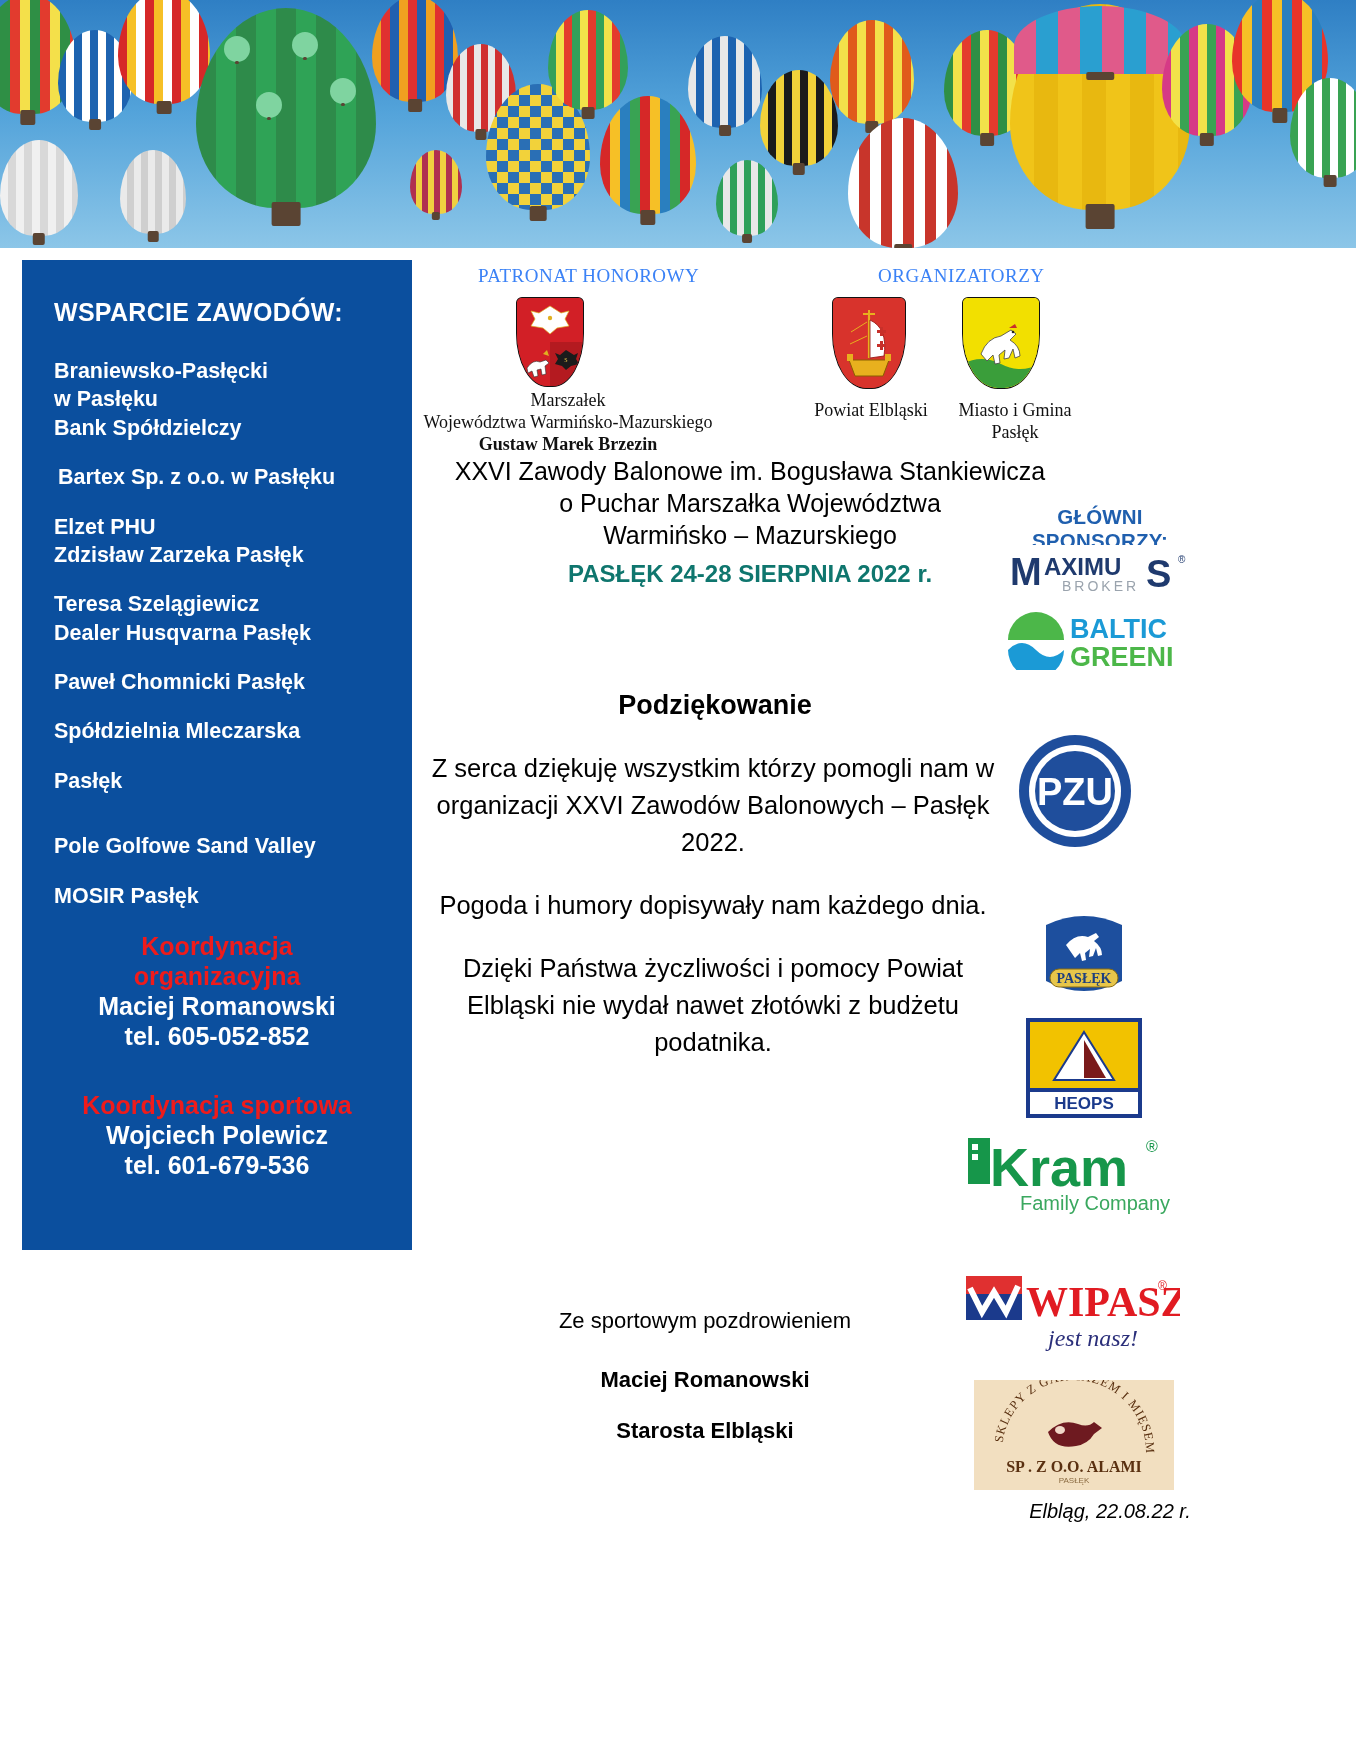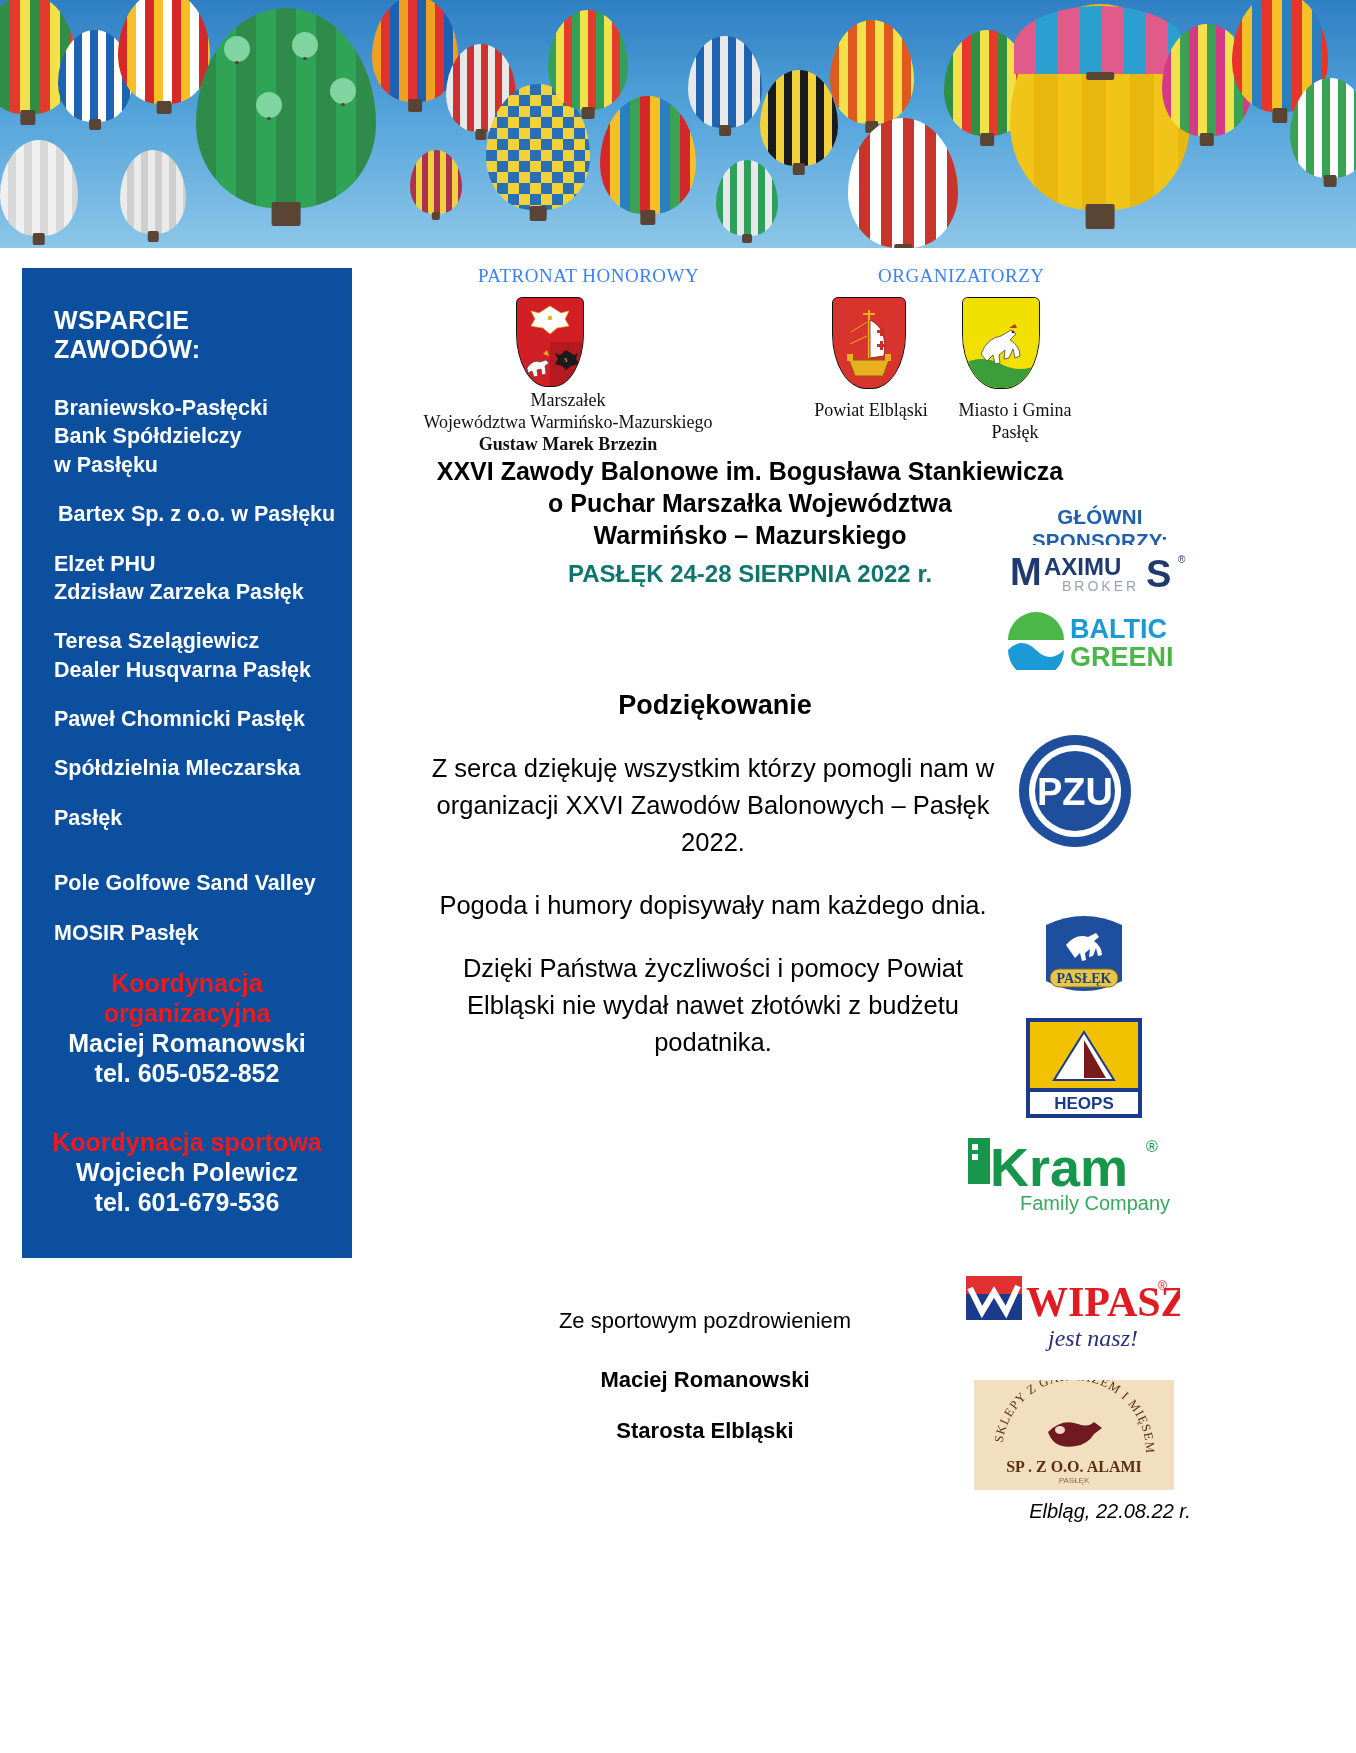--- a/index.html
+++ b/index.html
@@ -6,21 +6,21 @@
   body{width:1356px;height:1753px;position:relative;font-family:"Liberation Sans",sans-serif;overflow:hidden;}
 
   
   .banner{position:absolute;left:0;top:0;width:1356px;height:248px;overflow:hidden;
           background:linear-gradient(180deg,#2f7fc4 0%,#53a3da 45%,#8cc6e8 100%);}
   .balloon{position:absolute;border-radius:50% 50% 44% 44%/58% 58% 42% 42%;}
   .balloon::after{content:"";position:absolute;left:50%;transform:translateX(-50%);
     bottom:-9%;width:16%;height:12%;background:#5a4433;border-radius:2px;}
 
   
-  .sidebar{position:absolute;left:22px;top:268px;width:330px;height:990px;
+  .sidebar{position:absolute;left:22px;top:260px;width:390px;height:990px;
            background:#0b4f9e;box-sizing:border-box;padding:38px 14px 22px 14px;
            color:#fff;}
   .sb-title{font-size:25px;font-weight:bold;letter-spacing:.3px;margin:0 0 30px 18px;}
   .sb-item{font-size:21.5px;font-weight:bold;line-height:1.32;margin:0 0 21px 18px;}
   .sb-item.indent{margin-left:22px;}
   .sb-center{text-align:center;font-size:25px;font-weight:bold;line-height:1.2;}
   .sb-red{color:#ef1b1b;margin-top:13px;}
   .sb-gap{height:16px;}
 
   
@@ -29,21 +29,21 @@
   .crest{position:absolute;}
   .crest-cap{position:absolute;text-align:center;font-family:"Liberation Serif",serif;
              font-size:18px;color:#111;line-height:1.22;}
 
   
   .shield{position:relative;overflow:hidden;border:1.4px solid #111;
           border-radius:6px 6px 46% 46%/6px 6px 60% 60%;}
 
   
   .event-title{position:absolute;left:430px;top:455px;width:640px;text-align:center;
-               font-size:25px;font-weight:bold;line-height:1.28;color:#000;}
+               font-size:25px;font-weight:normal;line-height:1.28;color:#000;}
   .event-date{position:absolute;left:430px;top:560px;width:640px;text-align:center;
               font-size:24px;font-weight:bold;color:#0f766e;}
 
   
   .sponsors-head{position:absolute;left:995px;top:505px;width:210px;text-align:center;
                  font-size:20.5px;font-weight:bold;color:#1f5fae;letter-spacing:.2px;}
   .logo-box{position:absolute;}
 
   
   .thanks-title{position:absolute;left:430px;top:690px;width:570px;text-align:center;
@@ -113,22 +113,22 @@
        repeating-linear-gradient(90deg,#eaeaea 0 7px,#cfcfcf 7px 14px);"></div>
   <div class="balloon" style="left:0px;top:140px;width:78px;height:96px;background:
        repeating-linear-gradient(90deg,#f0f0f0 0 8px,#d8d8d8 8px 16px);"></div>
 </div>
 
 <div class="sidebar">
   <div class="sb-title">WSPARCIE ZAWODÓW:</div>
 
   <div class="sb-item">
     <div>Braniewsko-Pasłęcki</div>
+      <div>w Pasłęku</div>
       <div>Bank Spółdzielczy</div>
-      <div>w Pasłęku</div>
   </div>
   <div class="sb-item indent">Bartex Sp. z o.o. w Pasłęku</div>
   <div class="sb-item">
     <div>Elzet PHU</div>
       <div>Zdzisław Zarzeka Pasłęk</div>
   </div>
   <div class="sb-item">
   </div>
   <div class="sb-item">
     <div>Teresa Szelągiewicz</div>

